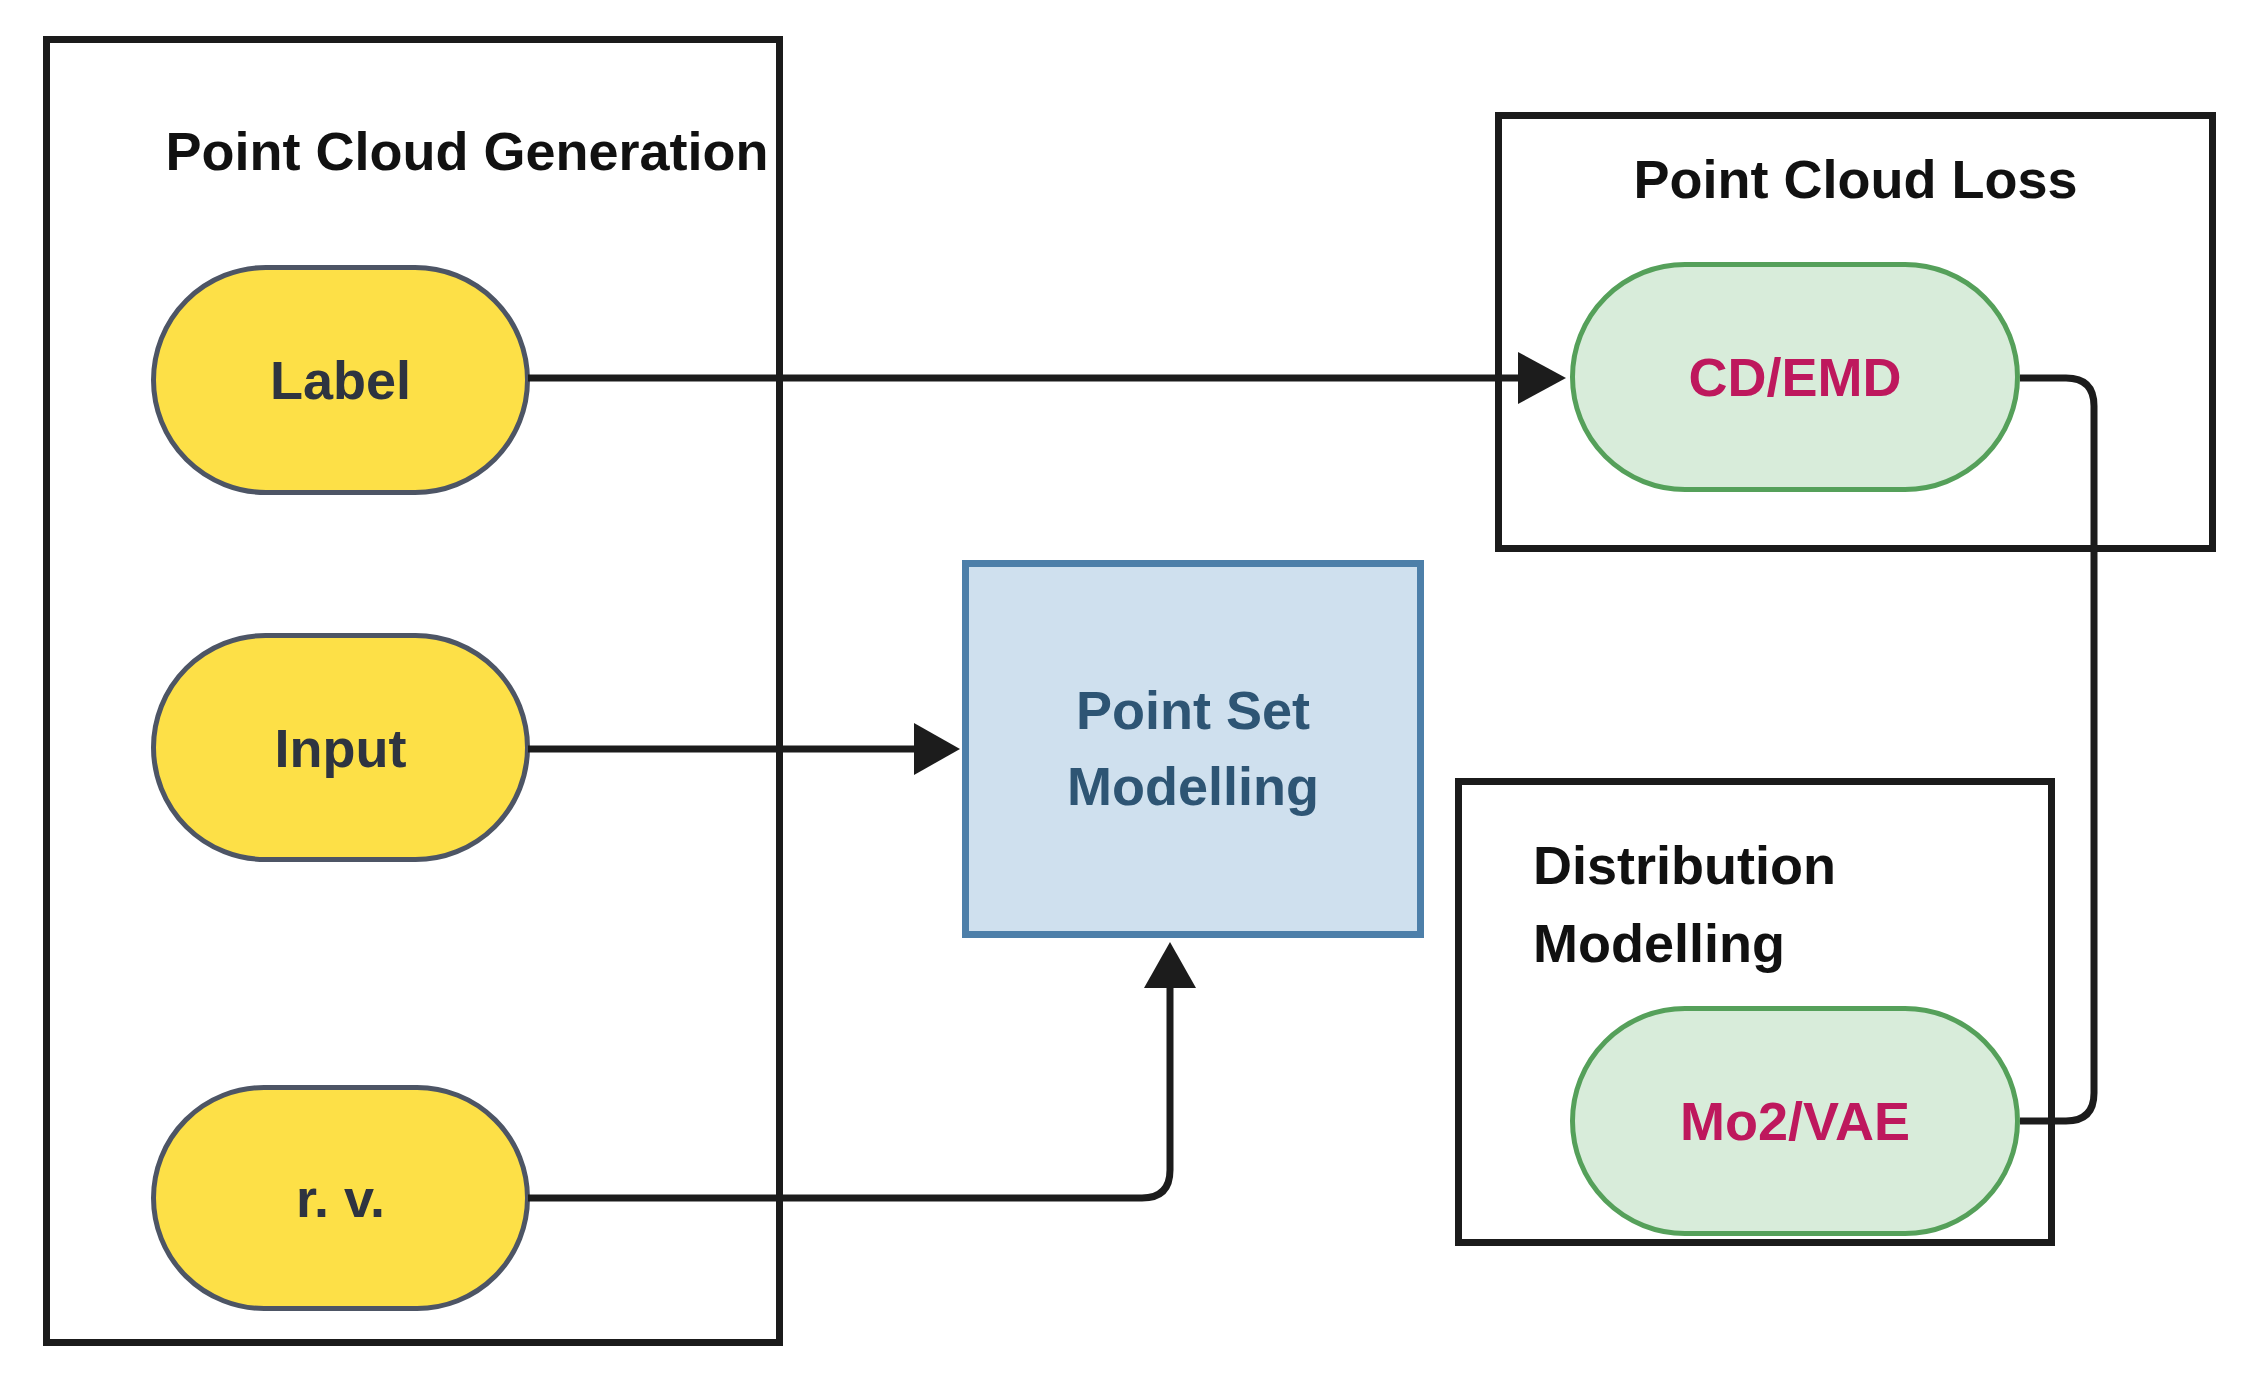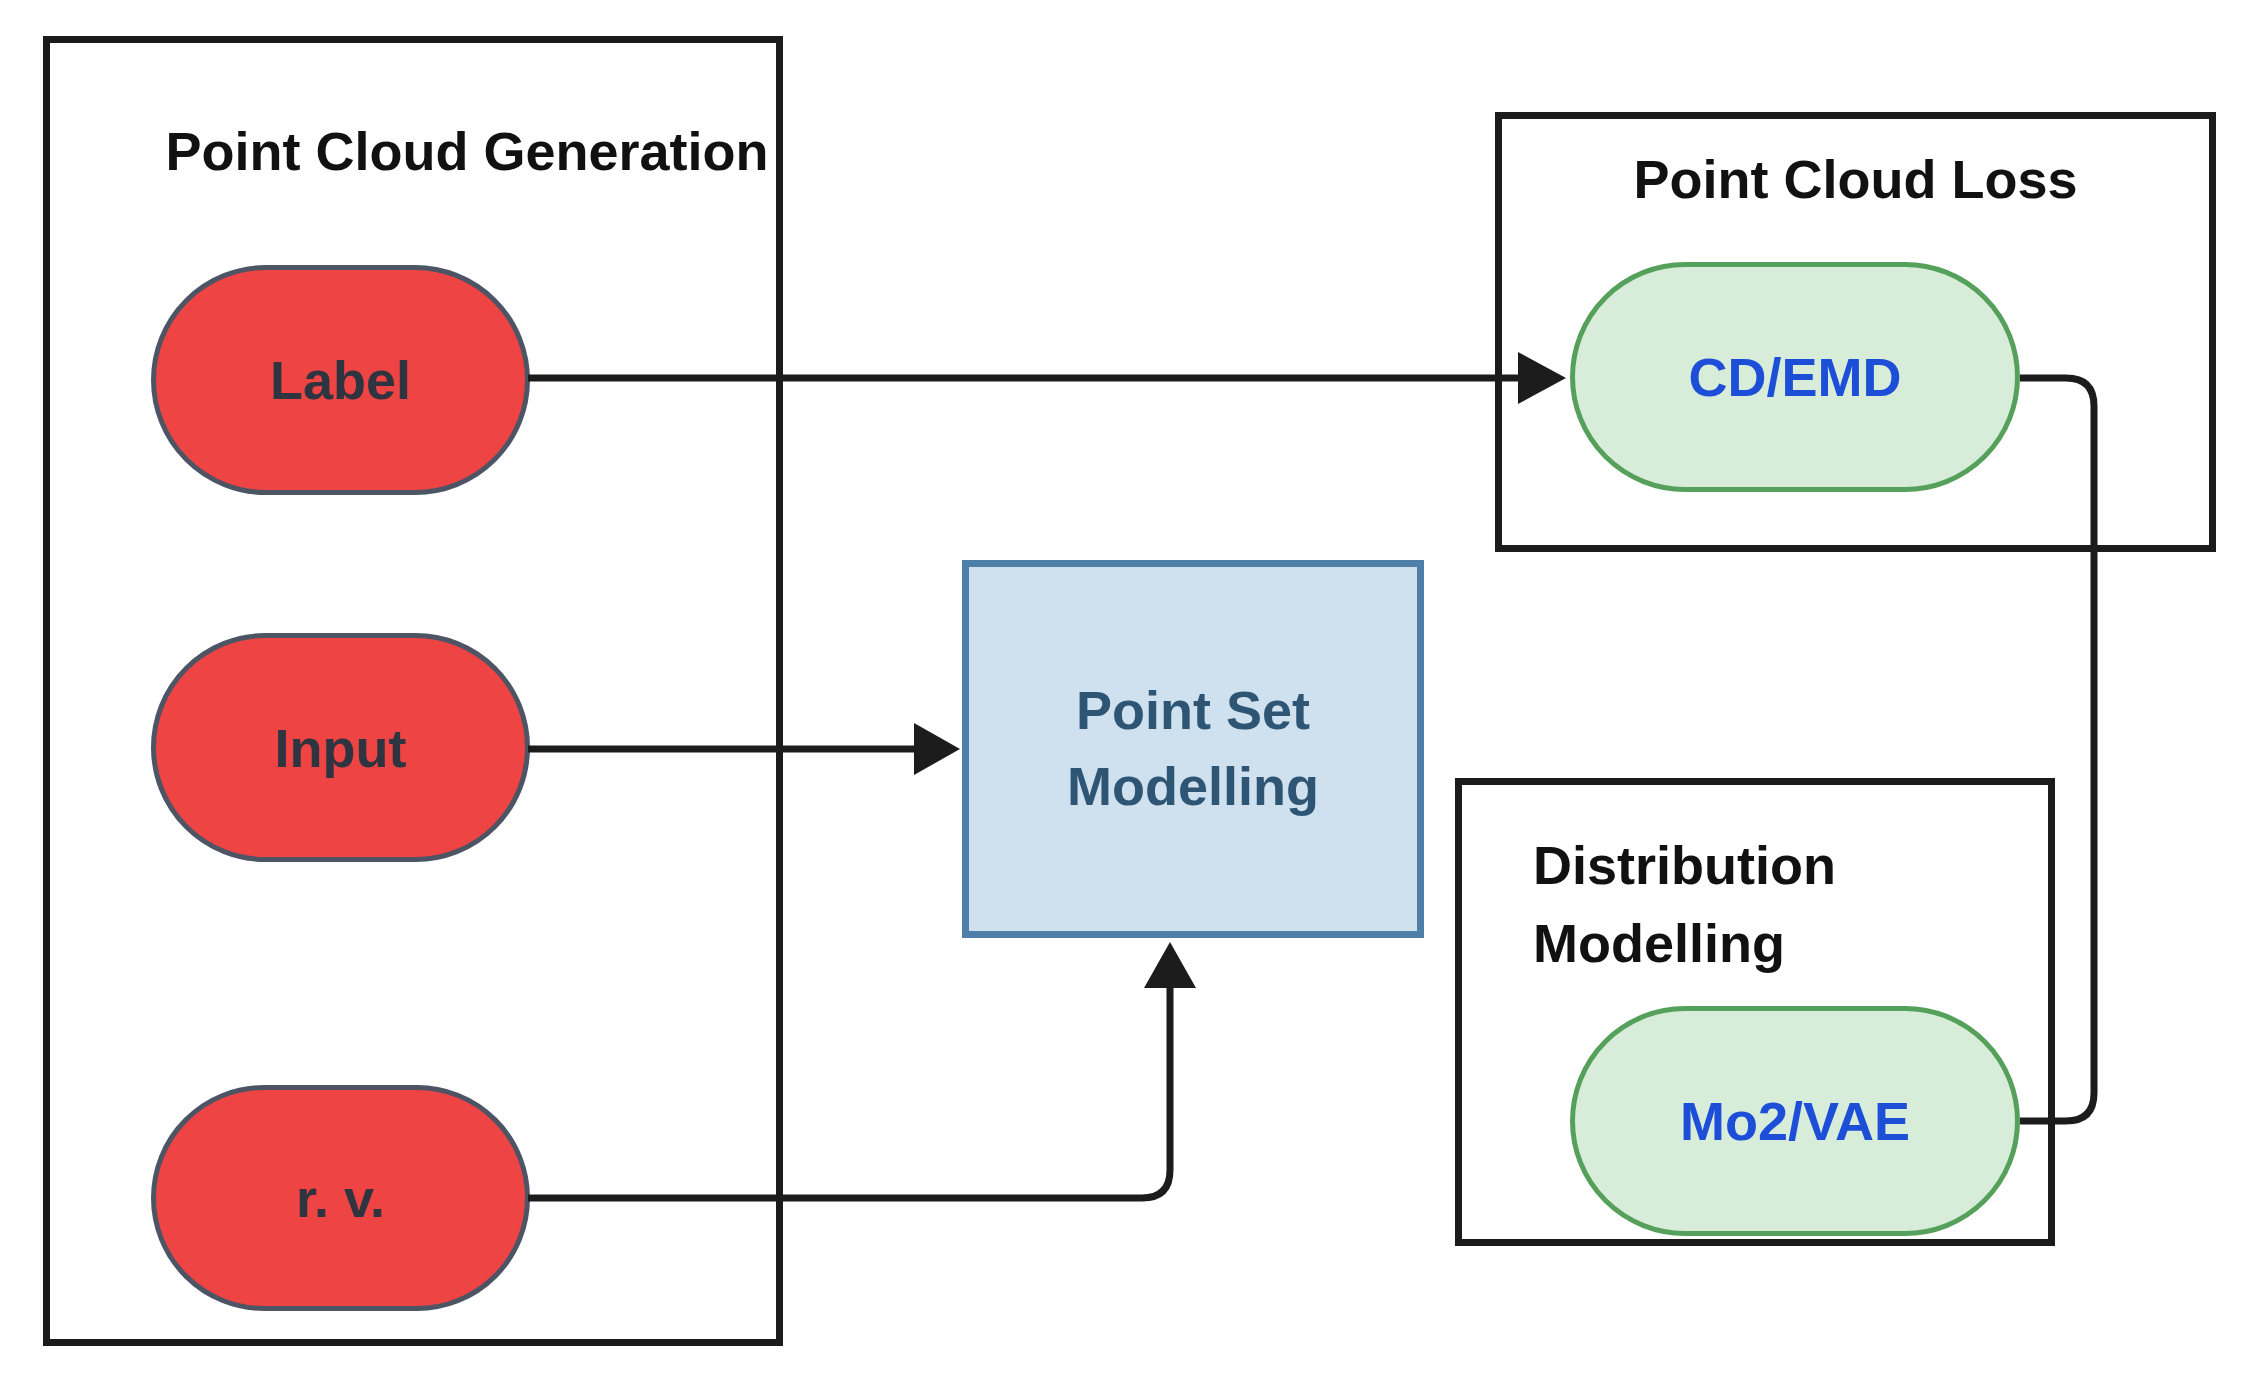--- a/index.html
+++ b/index.html
@@ -25,28 +25,28 @@
   }
   .centered{text-align:center;}
   .pill{
     position:absolute;
     display:flex;align-items:center;justify-content:center;
     box-sizing:border-box;
     font-size:54px;font-weight:600;
     border-radius:999px;
   }
   .pill-grey{
-    background:#ef4444;
+    background:#fde047;
     border:5px solid #4d5565;
     color:#2e3440;
   }
   .pill-green{
     background:#d8ecda;
     border:5px solid #55a05a;
-    color:#1d4ed8;
+    color:#be185d;
   }
   .process-box{
     position:absolute;
     display:flex;flex-direction:column;align-items:center;justify-content:center;
     box-sizing:border-box;
     background:#cfe0ee;
     border:7px solid #4d7fa9;
     color:#2e5574;
     font-size:54px;font-weight:600;
     line-height:1.4;

